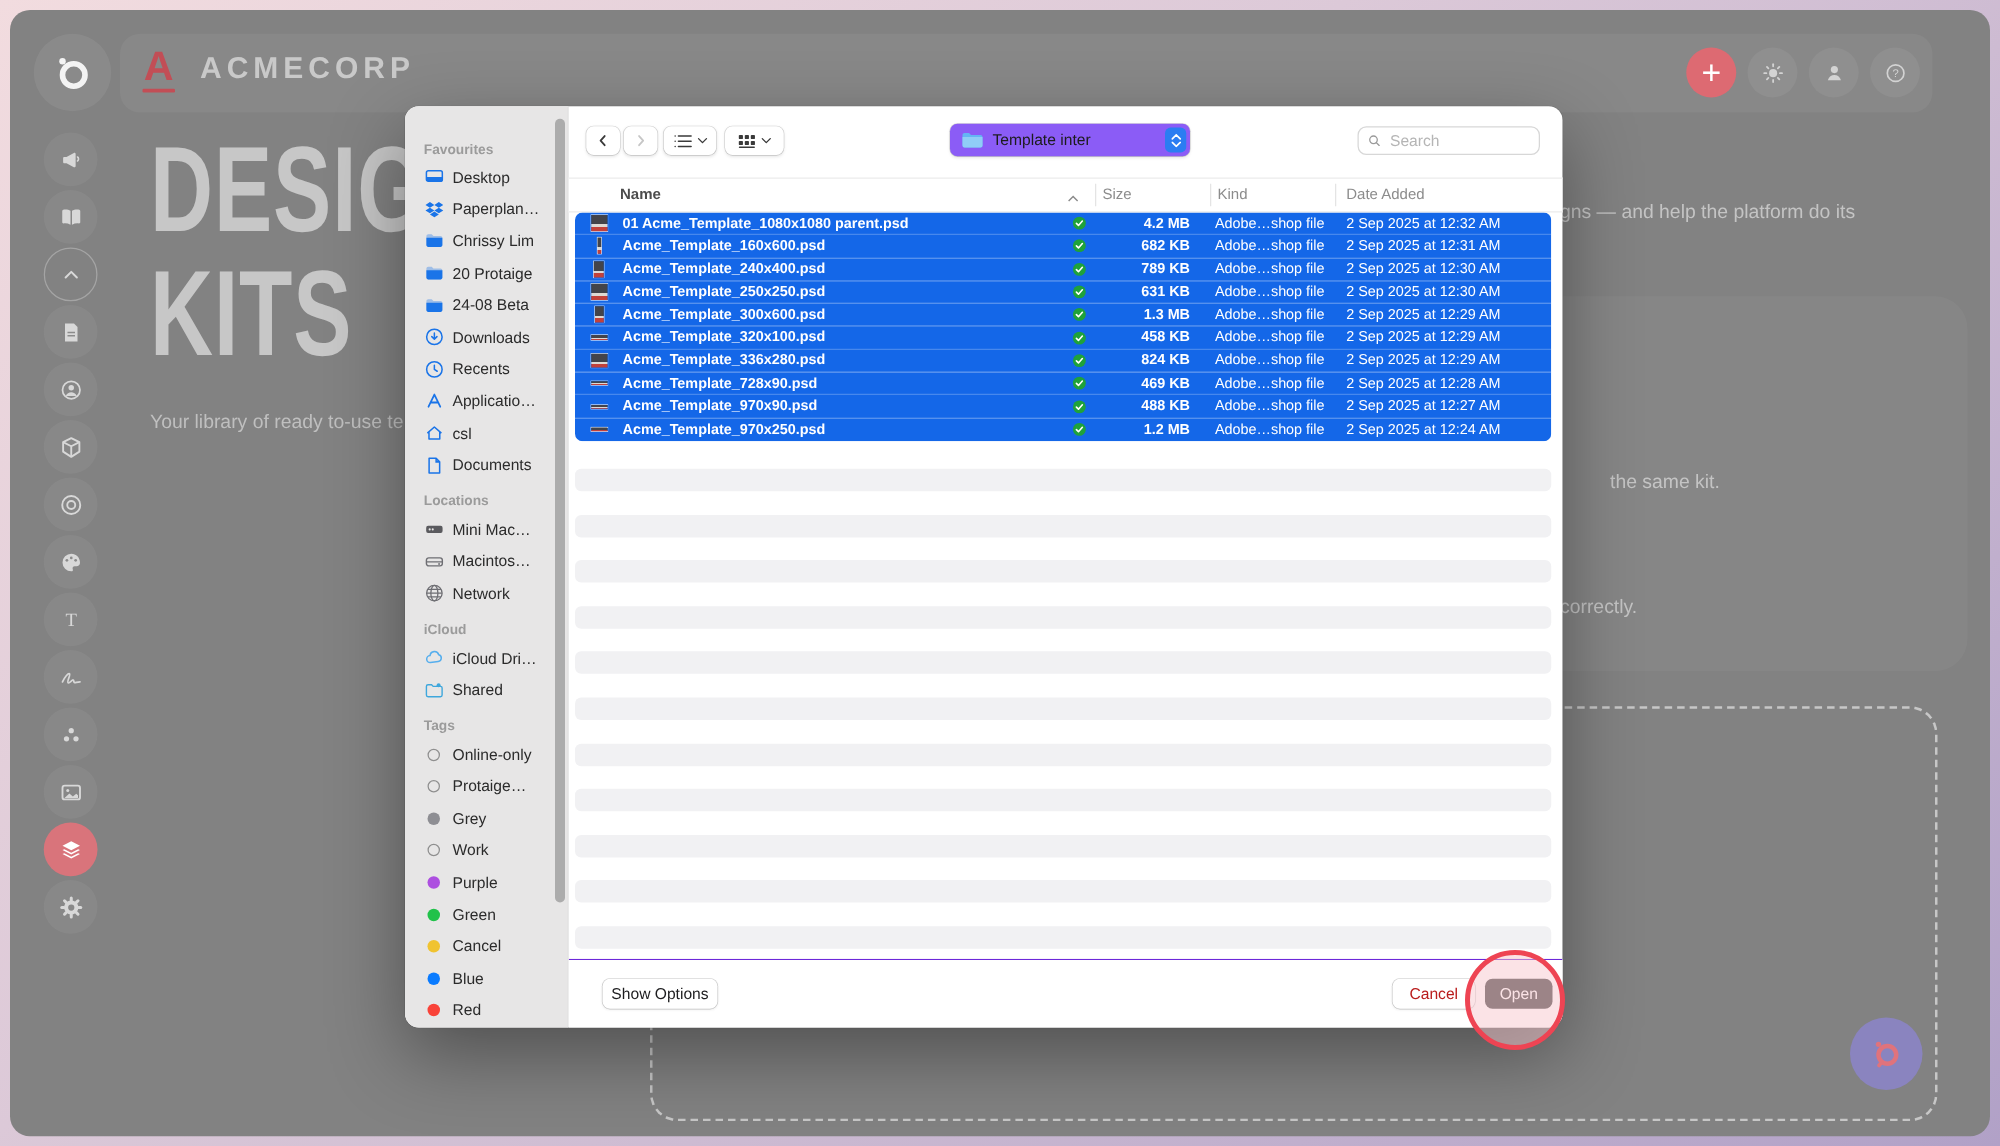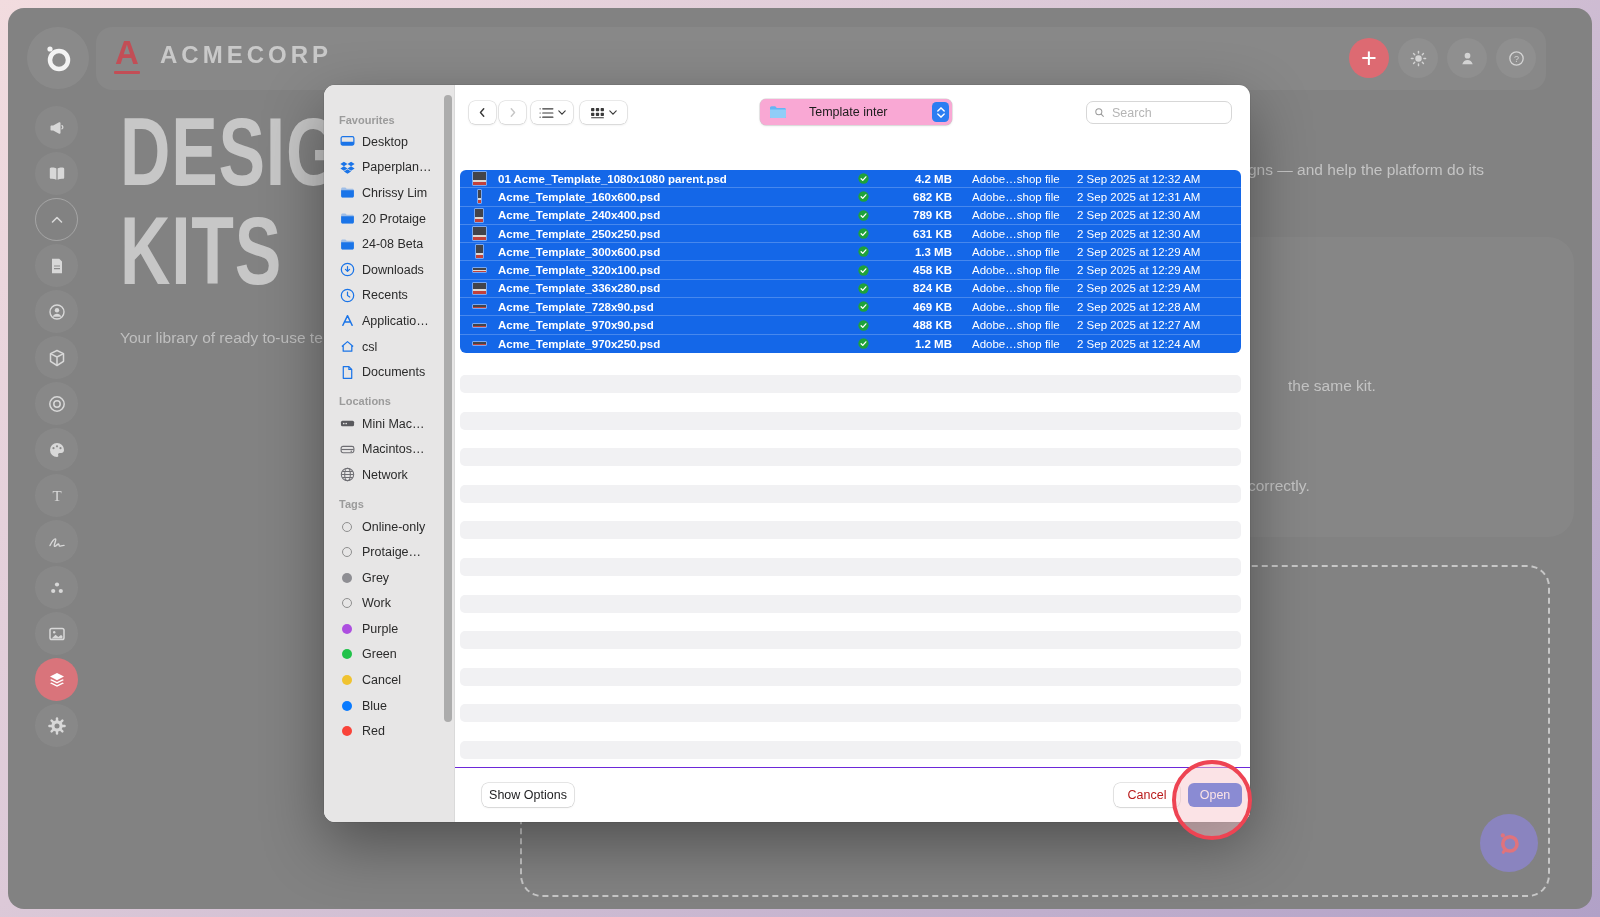--- a/index.html
+++ b/index.html
@@ -41,21 +41,21 @@
   .sb-section:first-child .sb-label{margin-top:13px;}
   .sb-item{height:25.6px;display:flex;align-items:center;gap:7px;font-size:12.5px;color:#2b2b2b;white-space:nowrap;}
   .sb-ic{width:16px;height:16px;display:flex;align-items:center;justify-content:center;flex:none;}
   .sb-ic svg{width:15px;height:15px;}
   .tag-dot{width:10px;height:10px;border-radius:50%;margin:0 3px;box-sizing:border-box;flex:none;}
   .dlg-scrollbar{position:absolute;left:120px;top:10px;width:8px;height:627px;border-radius:4px;background:#acacac;}
 
   .dlg-content{position:absolute;left:131px;top:0;right:0;bottom:0;}
   .tb-btn{position:absolute;top:16px;height:23px;background:#fff;border-radius:6px;box-shadow:0 0 0 .5px rgba(0,0,0,.16),0 1px 2.5px rgba(0,0,0,.10);display:flex;align-items:center;justify-content:center;gap:4px;}
   .tb-btn svg{display:block;}
-  .tb-folder{position:absolute;left:305px;top:14px;width:192px;height:26px;background:#f9a8d4;border-radius:6px;box-shadow:0 0 0 .5px rgba(0,0,0,.16),0 1px 2.5px rgba(0,0,0,.10);display:flex;align-items:center;gap:22px;padding:0 3px 0 9px;box-sizing:border-box;}
+  .tb-folder{position:absolute;left:305px;top:14px;width:192px;height:26px;background:#8b5cf6;border-radius:6px;box-shadow:0 0 0 .5px rgba(0,0,0,.16),0 1px 2.5px rgba(0,0,0,.10);display:flex;align-items:center;gap:7px;padding:0 3px 0 9px;box-sizing:border-box;}
   .tb-folder .lbl{flex:1;font-size:12.5px;color:#1c1c1c;}
   .stepper{width:17px;height:20px;border-radius:4.5px;background:#2b7df2;display:flex;flex-direction:column;align-items:center;justify-content:center;gap:1px;flex:none;}
   .tb-search{position:absolute;right:18px;top:16px;width:146px;height:23px;border:1px solid #d7d7d7;border-radius:7px;display:flex;align-items:center;gap:5px;padding:0 7px;box-sizing:border-box;background:#fff;}
   .tb-search input{border:none;outline:none;width:100%;font-size:12.5px;color:#333;background:transparent;font-family:"Liberation Sans",sans-serif;}
   .tb-search input::placeholder{color:#b5b5b5;}
 
   .list-head{position:absolute;left:0;right:0;top:57px;height:26px;border-top:1px solid #ececec;border-bottom:1px solid #ececec;background:#fff;font-size:12px;color:#8c8c8c;}
   .list-head span{position:absolute;top:5px;}
   .h-sep{position:absolute;top:4px;bottom:4px;width:1px;background:#e4e4e4;}
 
@@ -70,21 +70,21 @@
   .c-kind{left:512px;font-weight:500 !important;}
   .c-date{left:617px;font-weight:500 !important;}
   .thumb{display:block;background:linear-gradient(180deg,#43444a 58%,#ddd9d4 58%,#ddd9d4 74%,#c2413a 74%);box-shadow:0 0 0 .5px rgba(255,255,255,.85);}
 
   .stripe{position:absolute;left:5px;width:781px;height:18px;border-radius:5px;background:#f1f1f3;}
 
   .dlg-footer{position:absolute;left:0;right:0;bottom:0;height:54px;border-top:1px solid #6d28d9;background:#fff;border-radius:0 0 11px 0;}
   .btn{position:absolute;top:15px;height:24px;border-radius:6px;font-size:12.5px;display:flex;align-items:center;justify-content:center;box-sizing:border-box;cursor:default;}
   .btn-show{left:27px;width:92px;background:#fff;box-shadow:0 0 0 .5px rgba(0,0,0,.2),0 1px 2px rgba(0,0,0,.08);color:#1d1d1f;}
   .btn-cancel{left:659px;width:66px;background:#fff;box-shadow:0 0 0 .5px rgba(0,0,0,.2),0 1px 2px rgba(0,0,0,.08);color:#b91c1c;}
-  .btn-open{left:733px;width:54px;background:#1d4ed8;color:#fff;}
+  .btn-open{left:733px;width:54px;background:#404040;color:#fff;}
   .annotation{position:absolute;left:717px;top:675px;width:80px;height:80px;border-radius:50%;border:4.5px solid #ee4453;background:rgba(248,200,205,.5);box-sizing:border-box;z-index:6;pointer-events:none;}
 </style>
 </head>
 <body>
 
 <div class="frame">
  <div class="screen">
   <div class="stage">
 
     <div class="top-card"></div>
@@ -400,20 +400,40 @@
                   <svg viewBox="0 0 16 16" fill="none" stroke="currentColor" stroke-width="1.1">
                     <circle cx="8" cy="8" r="6.6"></circle>
                     <ellipse cx="8" cy="8" rx="3" ry="6.6"></ellipse>
                     <path d="M1.6 8h12.8M2.4 4.8h11.2M2.4 11.2h11.2"></path>
                   </svg>
                 </span>
                 <span>Network</span>
               </div>
             </div>
             <div class="sb-section">
+              <div class="sb-label">iCloud</div>
+              <div class="sb-item">
+                <span class="sb-ic" style="color: rgb(86, 174, 237);">
+                  <svg viewBox="0 0 16 16" fill="none" stroke="currentColor" stroke-width="1.3">
+                    <path d="M4.6 11.8a3 3 0 01-.3-6 3.8 3.8 0 017.4-.7 2.9 2.9 0 01-.4 5.7z" stroke-linejoin="round"></path>
+                  </svg>
+                </span>
+                <span>iCloud Dri…</span>
+              </div>
+              <div class="sb-item">
+                <span class="sb-ic" style="color: rgb(63, 167, 220);">
+                  <svg viewBox="0 0 16 16" fill="none" stroke="currentColor" stroke-width="1.2">
+                    <path d="M1.2 4.4c0-.8.6-1.4 1.4-1.4h3l1.4 1.4h6.2c.8 0 1.4.6 1.4 1.4v6c0 .8-.6 1.4-1.4 1.4H2.6c-.8 0-1.4-.6-1.4-1.4z"></path>
+                    <circle cx="11.6" cy="3.4" r="1.7" fill="currentColor" stroke="none"></circle>
+                  </svg>
+                </span>
+                <span>Shared</span>
+              </div>
+            </div>
+            <div class="sb-section">
               <div class="sb-label">Tags</div>
               <div class="sb-item">
                 <span class="tag-dot" style="border: 1.5px solid rgb(143, 143, 143);"></span>
                 <span>Online-only</span>
               </div>
               <div class="sb-item">
                 <span class="tag-dot" style="border: 1.5px solid rgb(143, 143, 143);"></span>
                 <span>Protaige…</span>
               </div>
               <div class="sb-item">
@@ -499,20 +519,32 @@
         </div>
 
         <div class="tb-search">
           <svg width="13" height="13" viewBox="0 0 16 16" fill="none" stroke="#9a9a9a" stroke-width="1.5">
                 <circle cx="7" cy="7" r="4.4"></circle>
                 <path d="M10.4 10.4L13.6 13.6" stroke-linecap="round"></path>
               </svg>
           <input type="text" placeholder="Search" style="">
         </div>
 
+        <div class="list-head">
+          <span style="left:41px;color:#4c4c4c;font-weight:600;">Name</span>
+          <span style="left:399px;top:8px;"><svg width="9" height="6" viewBox="0 0 10 6" fill="none" stroke="#8b8b8b" stroke-width="1.3">
+                  <path d="M1 5l4-4 4 4"></path>
+                </svg></span>
+          <div class="h-sep" style="left:421px;"></div>
+          <span style="left:427px;">Size</span>
+          <div class="h-sep" style="left:513px;"></div>
+          <span style="left:519px;">Kind</span>
+          <div class="h-sep" style="left:613px;"></div>
+          <span style="left:622px;">Date Added</span>
+        </div>
 
         <div class="rows" id="file-rows">
               <div class="row">
                 <span class="c-thumb">
                   <i class="thumb" style="width:13px;height:13px"></i>
                 </span>
                 <span class="c-name">01 Acme_Template_1080x1080 parent.psd</span>
                 <span class="c-badge">
                   <svg width="11" height="11" viewBox="0 0 12 12">
                     <circle cx="6" cy="6" r="5.6" fill="#1fa23a"></circle>

